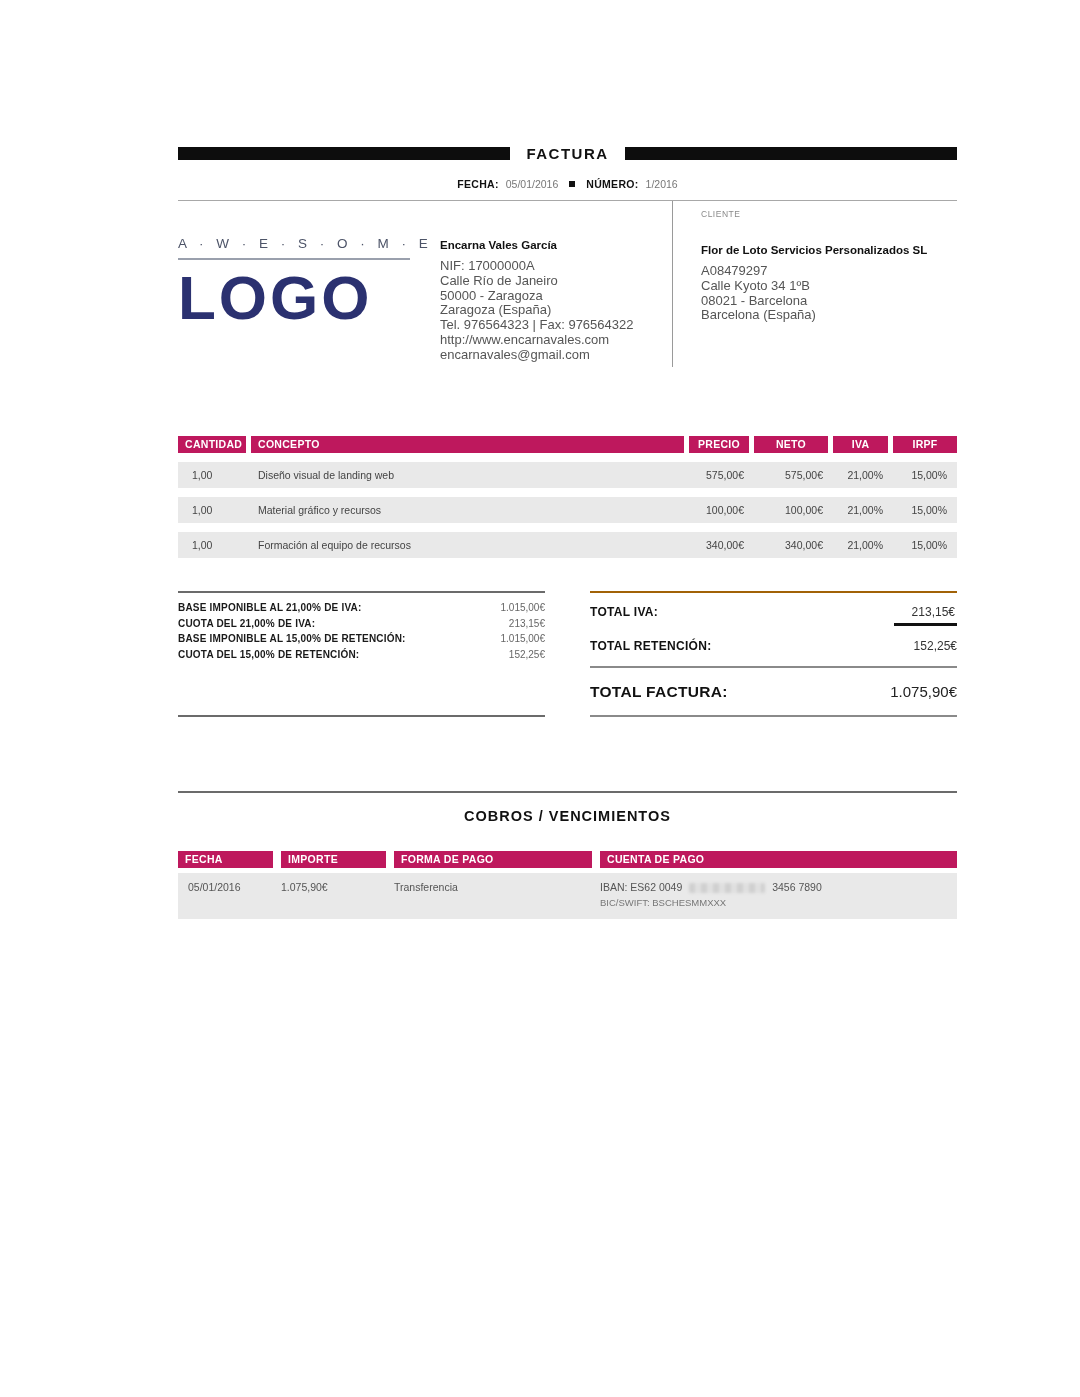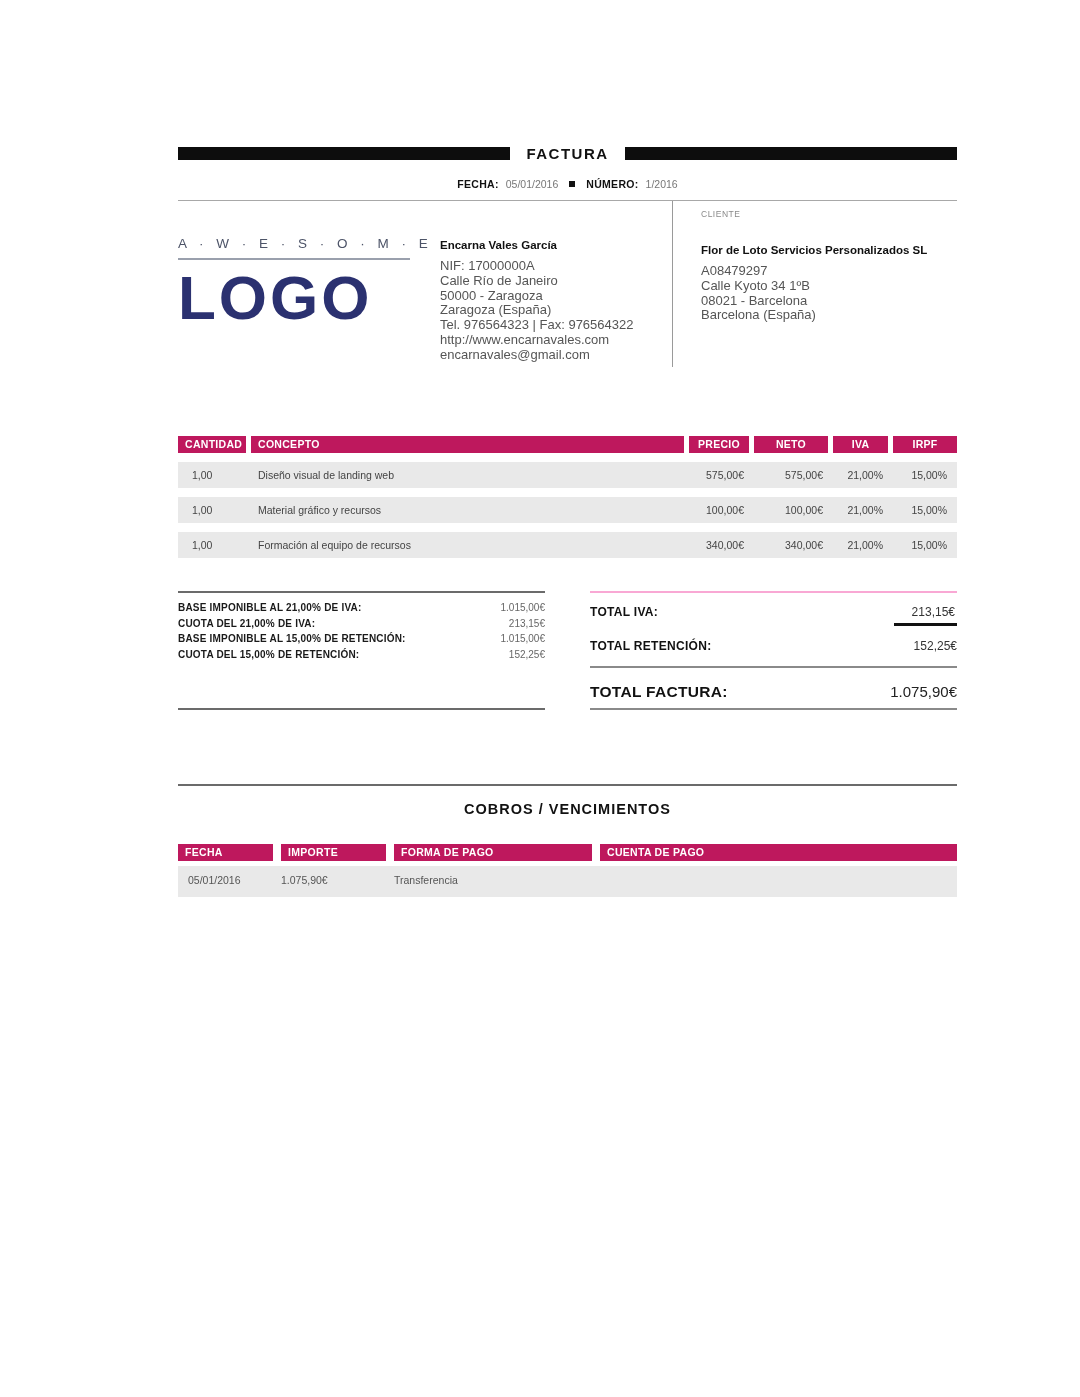--- a/index.html
+++ b/index.html
@@ -84,32 +84,32 @@
   
   .summary-section { margin-top: 33px; display: flex; justify-content: space-between; }
   .tax-box {
     width: 367px; border-top: 2px solid #6b6b6b; border-bottom: 2px solid #6b6b6b;
     padding: 7px 0 8px 0;
   }
   .tax-row { display: flex; justify-content: space-between; line-height: 15.5px; }
   .tax-label { font-size: 10px; font-weight: bold; color: #1a1a1a; letter-spacing: 0.2px; }
   .tax-value { font-size: 10px; color: #666; }
 
-  .totals-box { width: 367px; border-top: 2px solid #f9a8d4; padding-top: 12px; }
+  .totals-box { width: 367px; border-top: 2px solid #a16207; padding-top: 12px; }
   .total-row { display: flex; justify-content: space-between; align-items: baseline; }
   .total-label { font-size: 12px; font-weight: bold; color: #111; letter-spacing: 0.3px; }
   .total-value { font-size: 12px; color: #333; }
   .total-value.underlined {
     border-bottom: 3px solid #111; padding: 0 2px 4px 18px;
   }
   .total-row + .total-row { margin-top: 13px; }
   .totals-divider { border-top: 2px solid #8a8a8a; margin-top: 13px; }
   .total-factura-row {
     display: flex; justify-content: space-between; align-items: baseline;
-    margin-top: 15px; padding-bottom: 7px; border-bottom: 2px solid #8a8a8a;
+    margin-top: 15px; padding-bottom: 14px; border-bottom: 2px solid #8a8a8a;
   }
   .total-factura-label { font-size: 15.5px; font-weight: bold; color: #111; letter-spacing: 0.3px; }
   .total-factura-value { font-size: 15px; color: #222; }
 
   
   .cobros-rule { margin-top: 74px; border-top: 2px solid #6b6b6b; }
   .cobros-title {
     text-align: center; font-size: 14.5px; font-weight: bold; letter-spacing: 1px;
     margin-top: 15px; color: #111;
   }
@@ -258,16 +258,24 @@
     <div class="payments-header">
       <div class="th-cell th-left">FECHA</div>
       <div class="th-cell th-left">IMPORTE</div>
       <div class="th-cell th-left">FORMA DE PAGO</div>
       <div class="th-cell th-left">CUENTA DE PAGO</div>
     </div>
     <div class="payments-row">
       <div class="pay-fecha">05/01/2016</div>
       <div>1.075,90€</div>
       <div>Transferencia</div>
+      <div>
+        <div class="iban-line">
+          <span>IBAN: ES62 0049</span>
+          <span class="iban-redacted"></span>
+          <span>3456 7890</span>
+        </div>
+        <div class="bic-line">BIC/SWIFT: BSCHESMMXXX</div>
+      </div>
     </div>
   </div>
 
 </div>
 
 </body></html>

